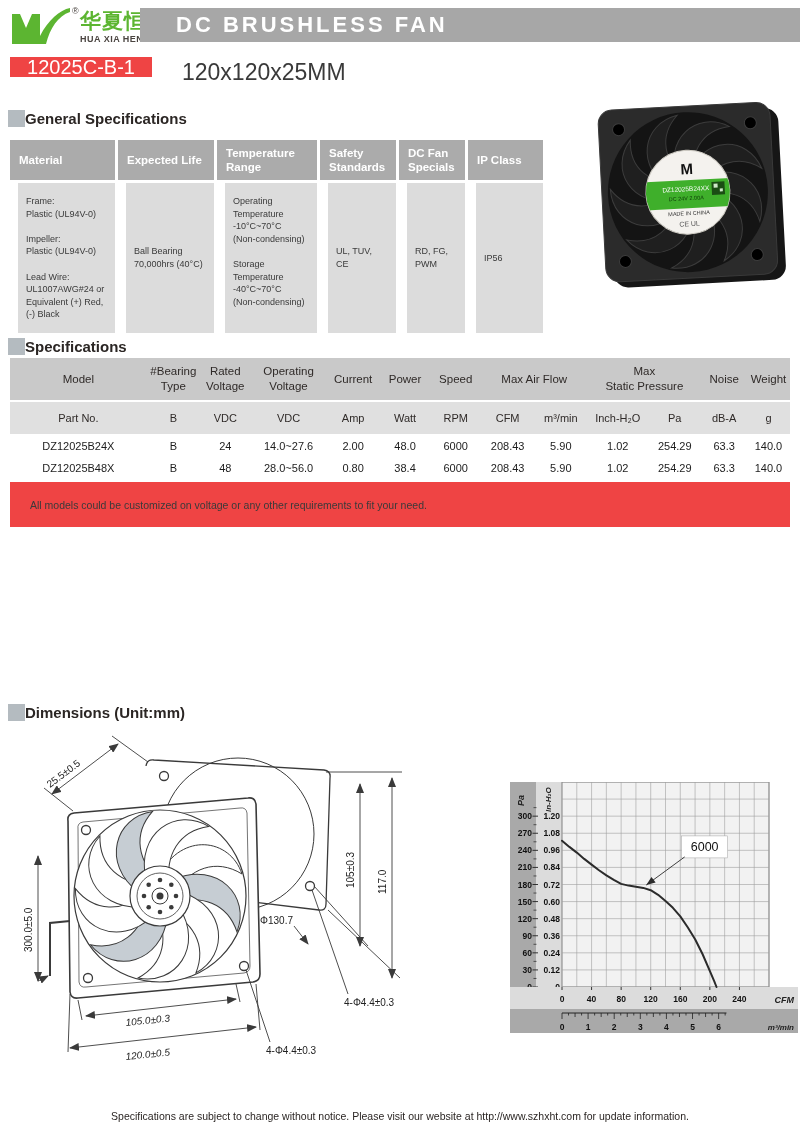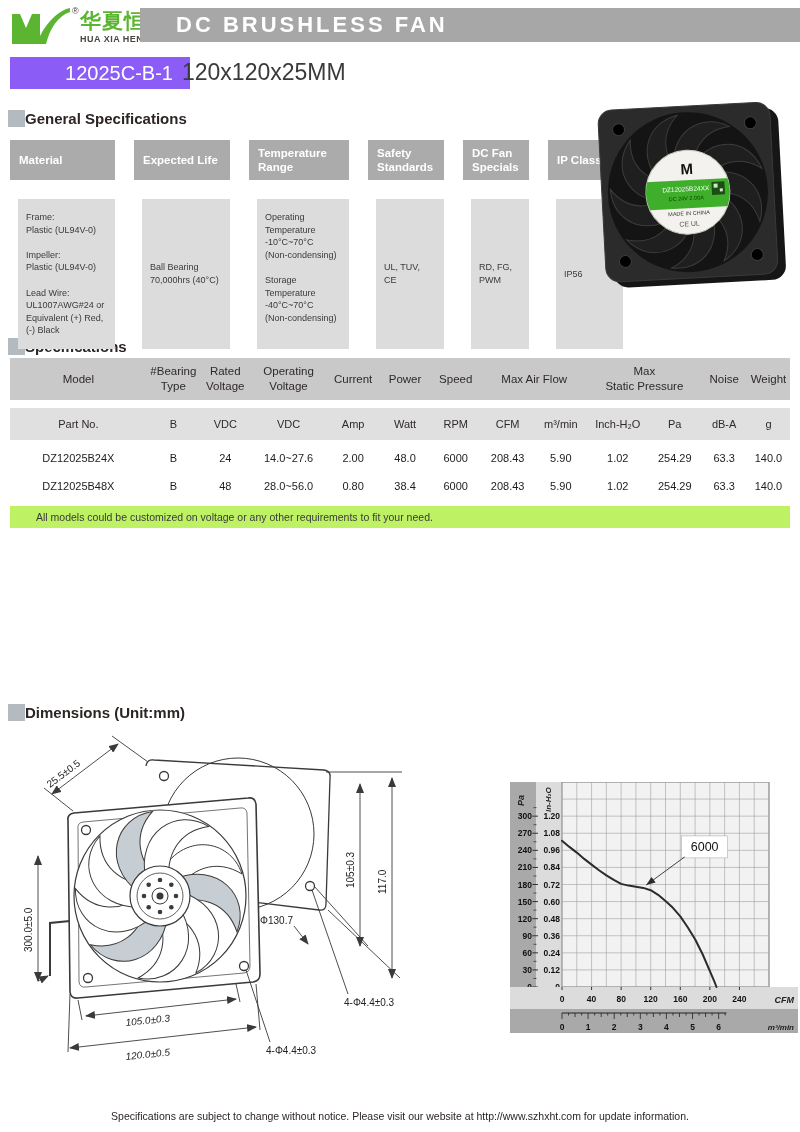--- a/index.html
+++ b/index.html
@@ -4,49 +4,49 @@
 <style>
   html,body{margin:0;padding:0;background:#ffffff;}
   body{font-family:"Liberation Sans", sans-serif; color:#2b2624;}
   .page{position:relative;width:800px;height:1132px;background:#ffffff;overflow:hidden;margin:0 auto;}
 
   
   .logo{position:absolute;left:8px;top:2px;width:150px;height:50px;}
   .banner{position:absolute;left:140px;top:8px;width:660px;height:34px;background:#a7a7a7;
           color:#ffffff;font-weight:bold;font-size:22px;letter-spacing:3px;
           display:flex;align-items:center;padding-left:36px;box-sizing:border-box;}
-  .model-box{position:absolute;left:10px;top:57px;width:142px;height:32px;background:#8b5cf6;
-          color:#ffffff;font-size:20px;display:flex;align-items:center;justify-content:center;padding-left:38px;}
+  .model-box{position:absolute;left:10px;top:57px;width:142px;height:20px;background:#ef4444;
+          color:#ffffff;font-size:20px;display:flex;align-items:center;justify-content:center;}
   .size-label{position:absolute;left:182px;top:59px;font-size:23px;color:#3a3a3a;}
 
   
   .sec{position:absolute;display:flex;align-items:flex-end;gap:0;}
   .sec .bullet{width:17px;height:17px;background:#b4bbc0;}
   .sec .t{font-weight:bold;font-size:15px;color:#2b2624;}
 
   
   .gen-table{position:absolute;left:10px;top:140px;width:545px;display:grid;
-             grid-template-columns:105px 96px 100px 76px 66px 75px;gap:19px;
+             grid-template-columns:105px 96px 100px 76px 66px 75px;gap:3px;
              grid-template-rows:40px auto;}
   .gh{background:#ababab;color:#ffffff;font-weight:bold;font-size:11.5px;line-height:1.25;
       display:flex;align-items:center;padding:2px 9px;box-sizing:border-box;}
   .gc{background:#dcdcdc;color:#3a3a3a;font-size:9px;line-height:1.4;white-space:pre-line;
       padding:12px 8px;box-sizing:border-box;min-height:130px;margin-left:8px;}
   .gc.vc{display:flex;align-items:center;padding-top:0;padding-bottom:0;}
 
   
   .spec-table{position:absolute;left:10px;top:358px;width:780px;display:grid;
               grid-template-columns:2.7fr 1.05fr 1fr 1.5fr 1.05fr 1fr 1fr 1.05fr 1.05fr 1.2fr 1.05fr .9fr .85fr;
-              row-gap:8px;font-size:11px;}
+              row-gap:2px;font-size:11px;}
   .s-h1{background:#c9c9c9;color:#2f2a28;font-size:11.5px;min-height:42px;display:flex;align-items:center;
         justify-content:center;text-align:center;white-space:pre-line;line-height:1.3;}
   .s-h2{background:#e0e0e0;color:#2f2a28;height:32px;display:flex;align-items:center;justify-content:center;}
   .s-d{background:#ffffff;color:#1c1c1c;height:20px;display:flex;align-items:center;justify-content:center;}
-  .s-note{grid-column:1 / span 13;background:#bef264;color:#3a3a3a;font-size:10.5px;height:22px;
-        display:flex;align-items:center;padding-left:26px;margin-top:2px;}
+  .s-note{grid-column:1 / span 13;background:#ef4444;color:#3a3a3a;font-size:10.5px;height:45px;
+        display:flex;align-items:center;padding-left:20px;margin-top:2px;}
 
   
   .dim-holder{position:absolute;left:8px;top:726px;width:468px;height:382px;}
   .pq-holder{position:absolute;left:510px;top:782px;width:288px;height:252px;}
   .fan-photo{position:absolute;left:586px;top:80px;width:210px;height:228px;}
 
   .footer{position:absolute;left:0;top:1110px;width:800px;text-align:center;font-size:10.5px;color:#2b2624;}
 
   .cjk{color:#5cb531;font-weight:bold;font-size:21px;letter-spacing:1px;line-height:1;}
   .eng{color:#4a4440;font-weight:bold;font-size:9px;letter-spacing:.5px;}

